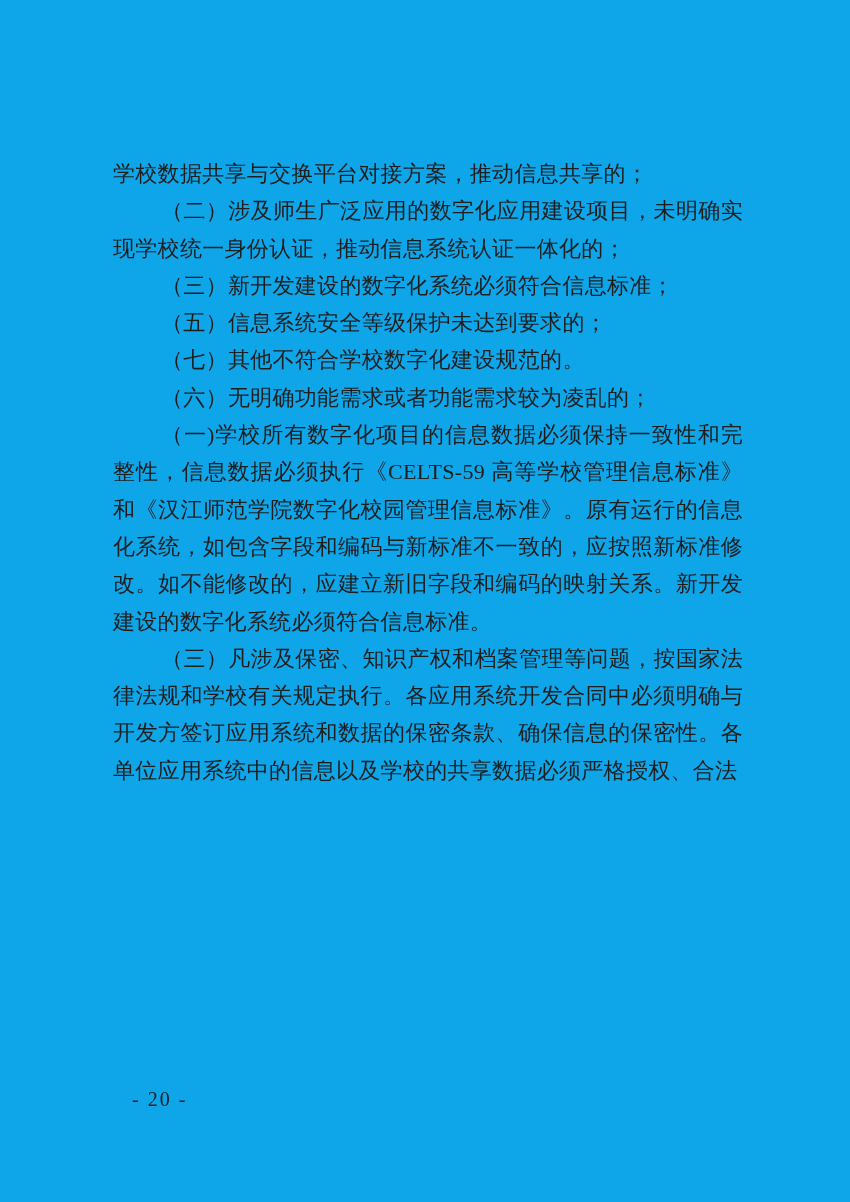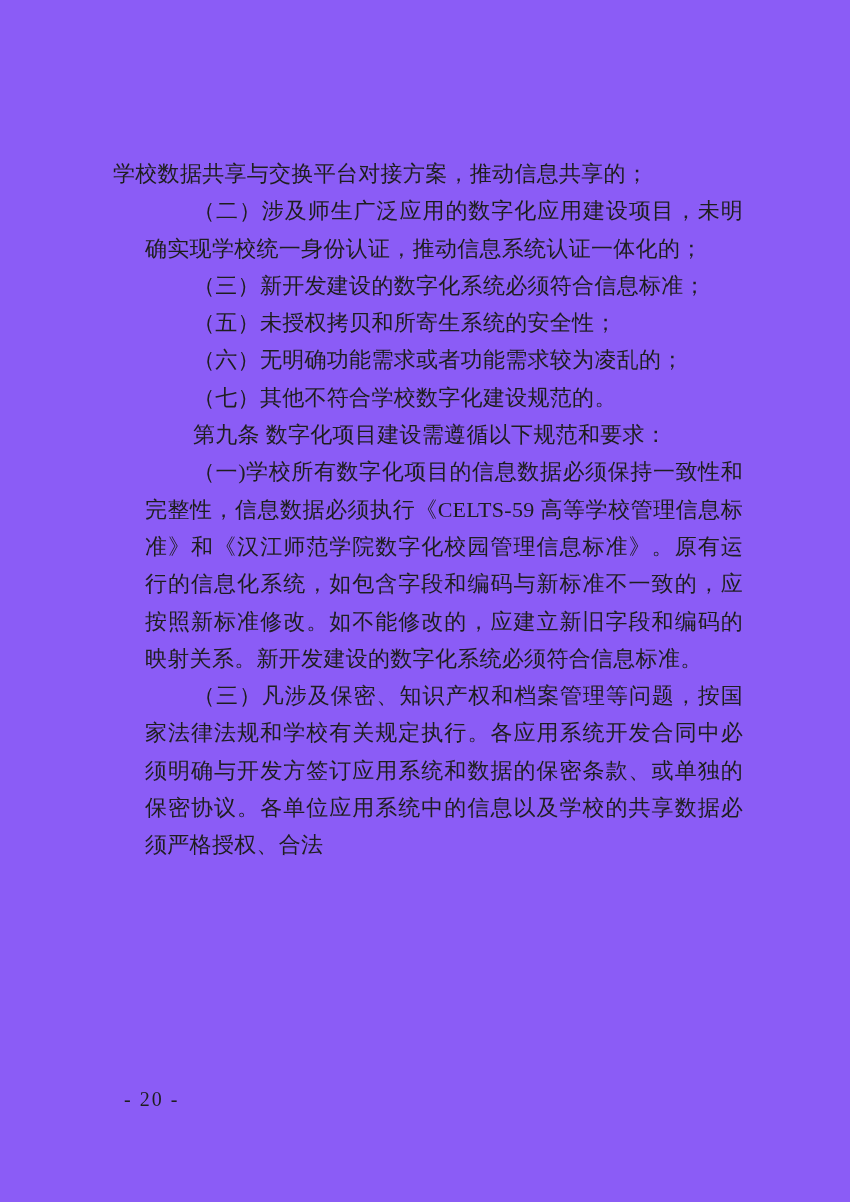--- a/index.html
+++ b/index.html
@@ -4,21 +4,21 @@
 <style>
   html, body {
     margin: 0;
     padding: 0;
     background: #ffffff;
   }
   .page {
     position: relative;
     width: 850px;
     height: 1202px;
-    background: #8b5cf6;
+    background: #0ea5e9;
     font-family: "Liberation Serif", "DejaVu Serif", serif;
     color: #1e1e1e;
     overflow: hidden;
   }
   .body-text {
     position: absolute;
     left: 113px;
     top: 155px;
     width: 630px;
     font-size: 22px;
@@ -26,42 +26,40 @@
     text-align: justify;
     text-justify: inter-character;
     letter-spacing: 0.3px;
   }
   .para {
     margin: 0;
     padding: 0;
   }
   .para.indent {
     text-indent: 48px;
-    margin-left: 32px;
   }
   .footer {
     position: absolute;
-    left: 124px;
+    left: 132px;
     top: 1088px;
     font-size: 20px;
     letter-spacing: 2px;
     color: #1e1e1e;
     font-family: "Liberation Serif", "DejaVu Serif", serif;
     text-align: right;
   }
 </style>
 </head>
 <body>
 
 <div class="page">
   <div class="body-text">
       <p class="para">学校数据共享与交换平台对接方案，推动信息共享的；</p>
       <p class="para indent">（二）涉及师生广泛应用的数字化应用建设项目，未明确实现学校统一身份认证，推动信息系统认证一体化的；</p>
       <p class="para indent">（三）新开发建设的数字化系统必须符合信息标准；</p>
-      <p class="para indent">（五）未授权拷贝和所寄生系统的安全性；</p>
+      <p class="para indent">（五）信息系统安全等级保护未达到要求的；</p>
+      <p class="para indent">（七）其他不符合学校数字化建设规范的。</p>
       <p class="para indent">（六）无明确功能需求或者功能需求较为凌乱的；</p>
-      <p class="para indent">（七）其他不符合学校数字化建设规范的。</p>
-      <p class="para indent">第九条 数字化项目建设需遵循以下规范和要求：</p>
       <p class="para indent">（一)学校所有数字化项目的信息数据必须保持一致性和完整性，信息数据必须执行《CELTS-59 高等学校管理信息标准》和《汉江师范学院数字化校园管理信息标准》。原有运行的信息化系统，如包含字段和编码与新标准不一致的，应按照新标准修改。如不能修改的，应建立新旧字段和编码的映射关系。新开发建设的数字化系统必须符合信息标准。</p>
-      <p class="para indent">（三）凡涉及保密、知识产权和档案管理等问题，按国家法律法规和学校有关规定执行。各应用系统开发合同中必须明确与开发方签订应用系统和数据的保密条款、或单独的保密协议。各单位应用系统中的信息以及学校的共享数据必须严格授权、合法</p>
+      <p class="para indent">（三）凡涉及保密、知识产权和档案管理等问题，按国家法律法规和学校有关规定执行。各应用系统开发合同中必须明确与开发方签订应用系统和数据的保密条款、确保信息的保密性。各单位应用系统中的信息以及学校的共享数据必须严格授权、合法</p>
     </div>
   <div class="footer">- 20 -</div>
 </div>
 
 </body></html>

